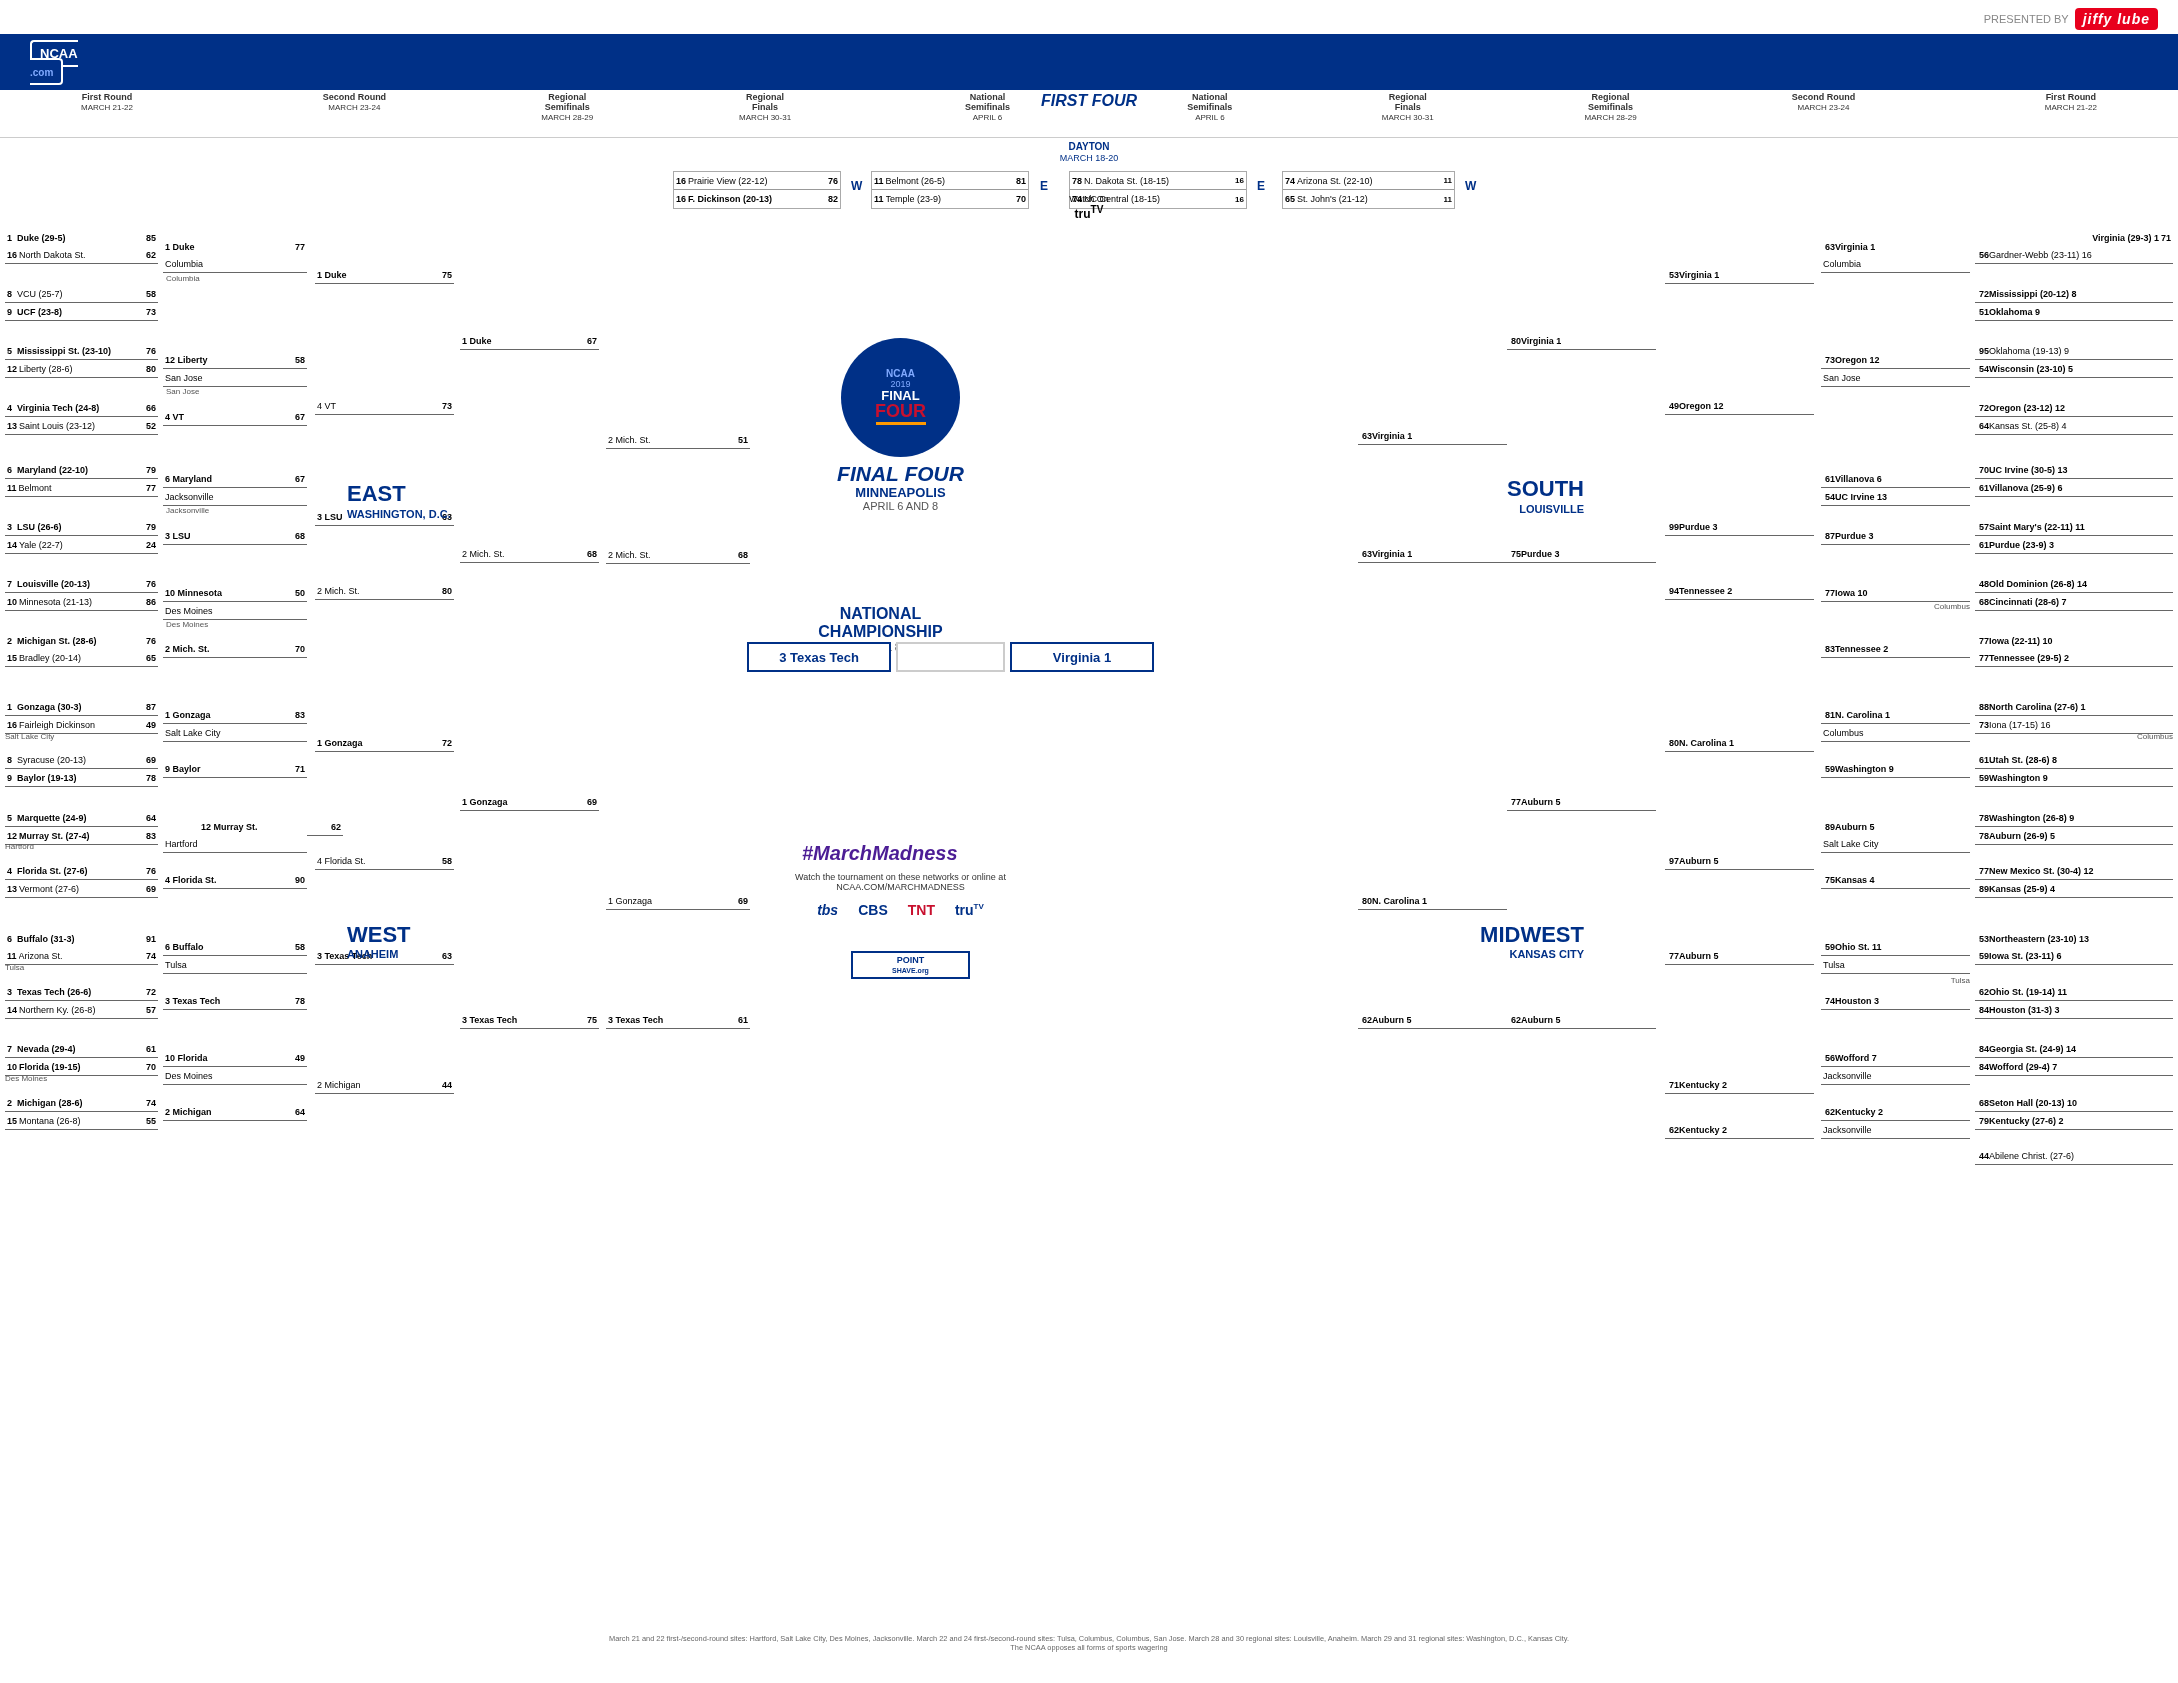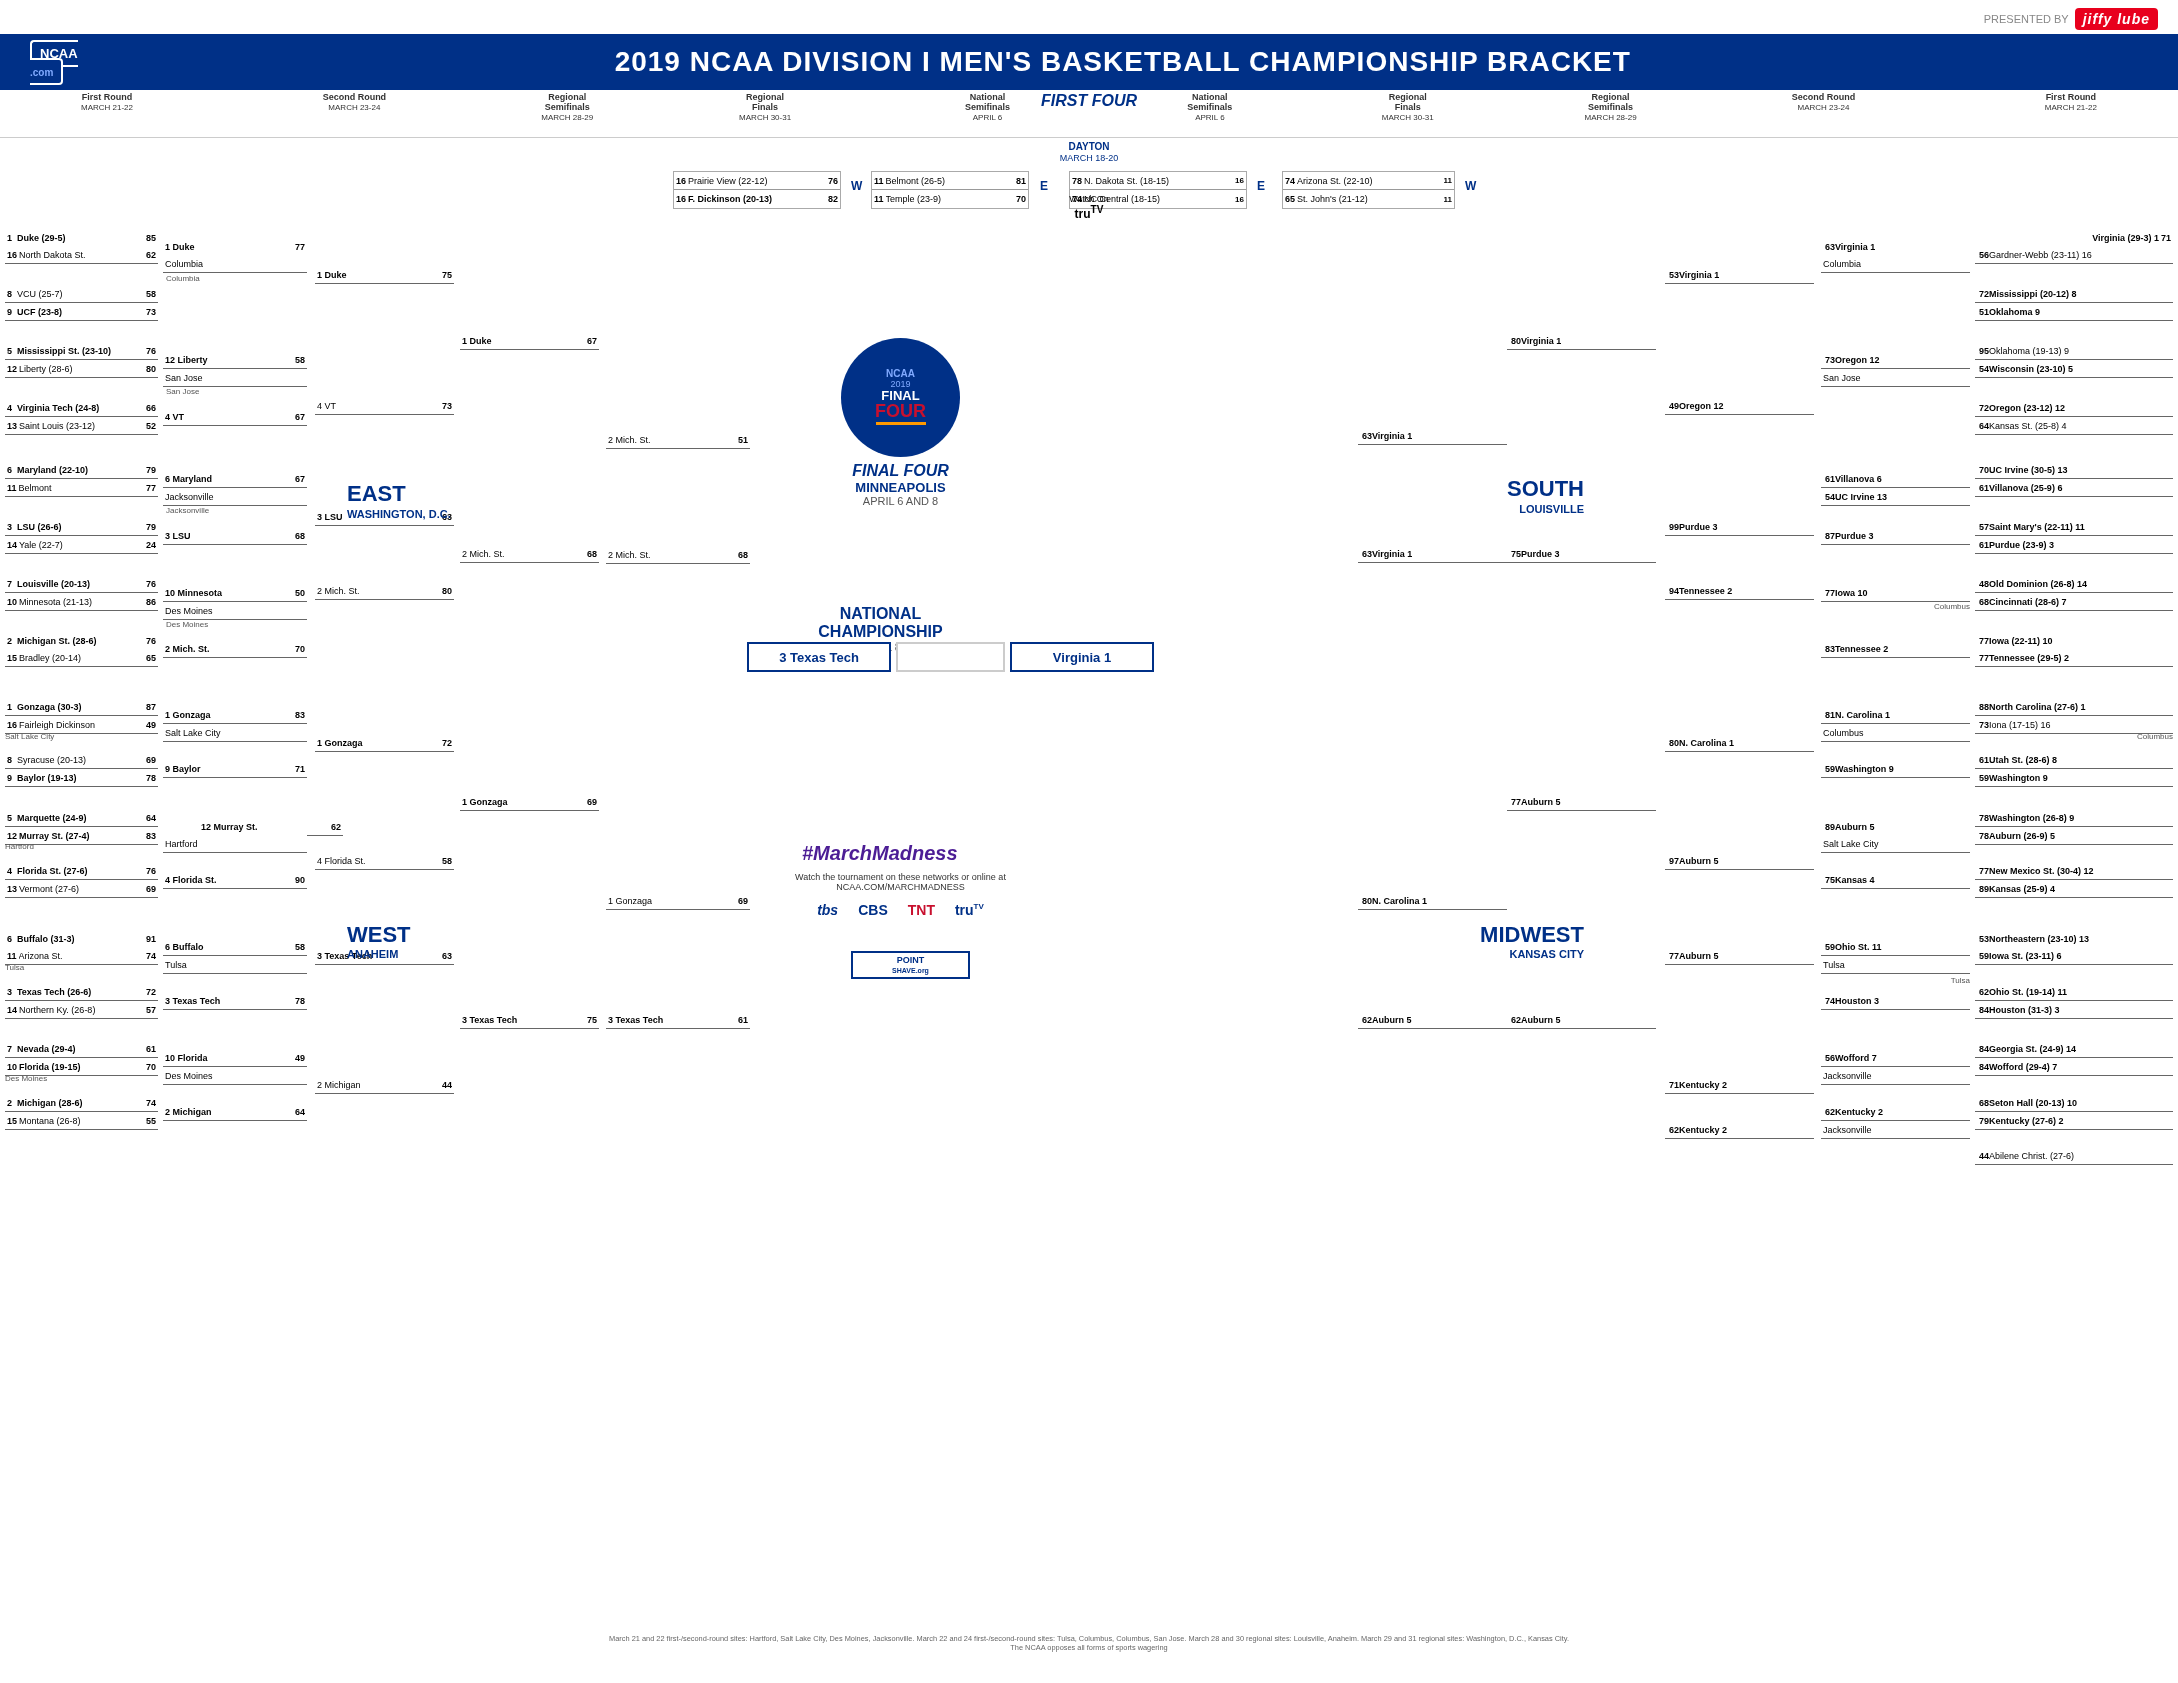--- a/index.html
+++ b/index.html
@@ -140,21 +140,20 @@
   <span style="font-size:11px;color:#888;">PRESENTED BY</span>
   <span class="jiffy-logo">
     <span style="font-style:italic;">jiffy lube</span>
   </span>
 </div>
 
 <div class="header-bar">
   <div>
     <span class="ncaa-logo">NCAA<br><span class="ncaa-com">.com</span></span>
   </div>
-  <div class="title-text">2019 NCAA DIVISION I MEN'S BASKETBALL CHAMPIONSHIP BRACKET</div>
 </div>
 
 <div class="bracket-container">
 
   <div style="position:absolute;top:0;left:0;right:0;display:flex;justify-content:space-between;padding:2px 8px;font-size:9px;color:#333;border-bottom:1px solid #ccc;height:48px;">
     <div style="width:198px;text-align:center;"><strong>First Round</strong><br><span style="font-size:8px;">MARCH 21-22</span></div>
     <div style="width:149px;text-align:center;"><strong>Second Round</strong><br><span style="font-size:8px;">MARCH 23-24</span></div>
     <div style="width:129px;text-align:center;"><strong>Regional<br>Semifinals</strong><br><span style="font-size:8px;">MARCH 28-29</span></div>
     <div style="width:119px;text-align:center;"><strong>Regional<br>Finals</strong><br><span style="font-size:8px;">MARCH 30-31</span></div>
     <div style="width:178px;text-align:center;"><strong>National<br>Semifinals</strong><br><span style="font-size:8px;">APRIL 6</span></div>
@@ -592,21 +591,21 @@
 
   <div style="position:absolute;left:772px;top:248px;width:257px;text-align:center;">
 
     <div style="width:119px;height:119px;border-radius:50%;background:#003087;margin:0 auto 5px;display:flex;align-items:center;justify-content:center;flex-direction:column;color:#fff;">
       <div style="font-size:10px;font-weight:bold;color:#80aaff;">NCAA</div>
       <div style="font-size:9px;color:#80aaff;">2019</div>
       <div style="font-size:13px;font-weight:900;color:#fff;line-height:1;">FINAL</div>
       <div style="font-size:18px;font-weight:900;color:#c8102e;line-height:1;">FOUR</div>
       <div style="width:50px;height:3px;background:#f90;margin:2px 0;"></div>
     </div>
-    <div style="font-size:16px;font-weight:900;color:#003087;font-style:italic;line-height:1.1;">FINAL FOUR</div>
+    <div style="font-size:21px;font-weight:900;color:#003087;font-style:italic;line-height:1.1;">FINAL FOUR</div>
     <div style="font-size:13px;font-weight:bold;color:#003087;">MINNEAPOLIS</div>
     <div style="font-size:11px;color:#555;">APRIL 6 AND 8</div>
   </div>
 
   <div style="position:absolute;left:752px;top:515px;width:257px;text-align:center;">
     <div style="font-size:16px;font-weight:900;color:#003087;">NATIONAL</div>
     <div style="font-size:16px;font-weight:900;color:#003087;">CHAMPIONSHIP</div>
     <div style="font-size:11px;color:#555;">APRIL 8</div>
   </div>
 

